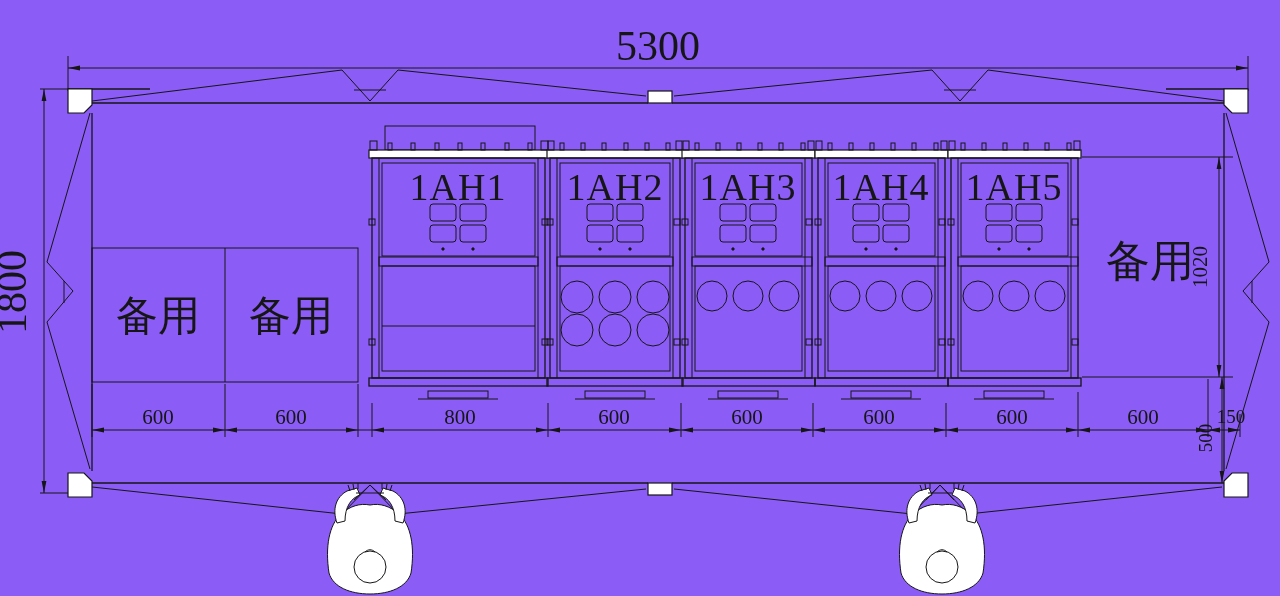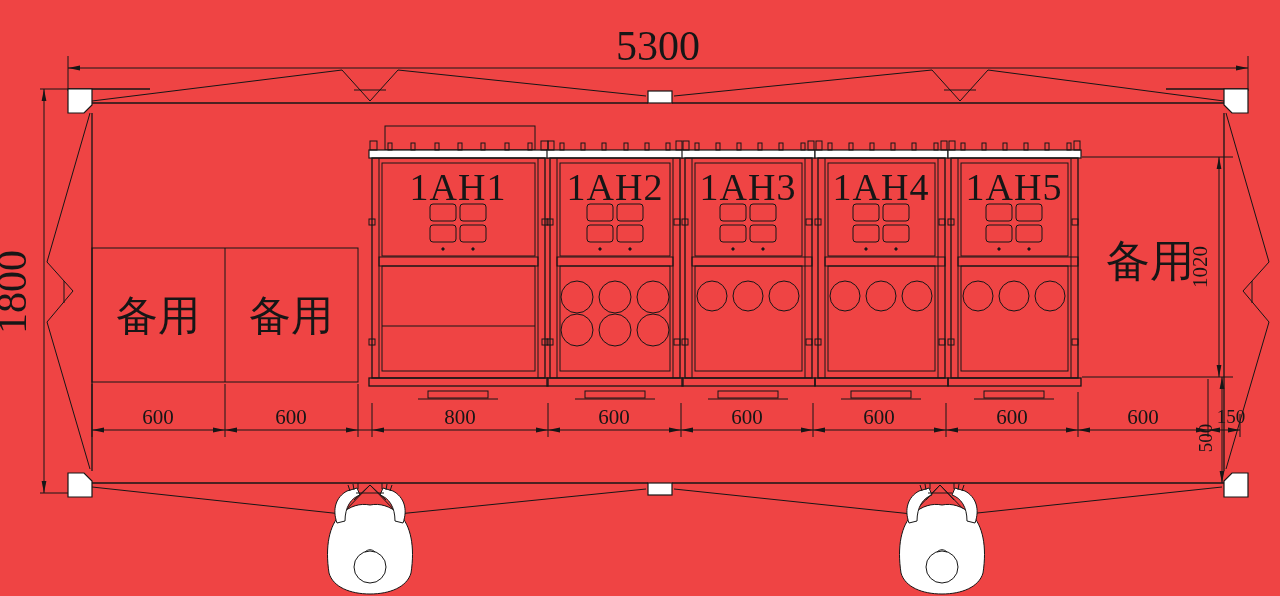--- a/index.html
+++ b/index.html
@@ -1,16 +1,16 @@
 <!DOCTYPE html>
 <html><head>
 <meta charset="utf-8">
 <style>
   html,body{margin:0;padding:0;background:#fff;}
-  .stage{position:relative;width:1280px;height:596px;background:#ef4444;overflow:hidden;}
+  .stage{position:relative;width:1280px;height:596px;background:#8b5cf6;overflow:hidden;}
   svg{display:block;}
   .ln{stroke:#161616;stroke-width:1.3;fill:none;stroke-linecap:butt;stroke-linejoin:miter;}
   .thin{stroke:#161616;stroke-width:1;fill:none;}
   .dimln{stroke:#161616;stroke-width:1;fill:none;}
   .wfill{fill:#fff;stroke:#161616;stroke-width:1.2;}
   .wfill-thin{fill:#fff;stroke:#161616;stroke-width:1;}
   text{fill:#161616;font-family:"Liberation Serif","DejaVu Serif",serif;}
   .dim{font-size:21px;}
   .dim-sm{font-size:19px;}
   .dim-big{font-size:42px;}

